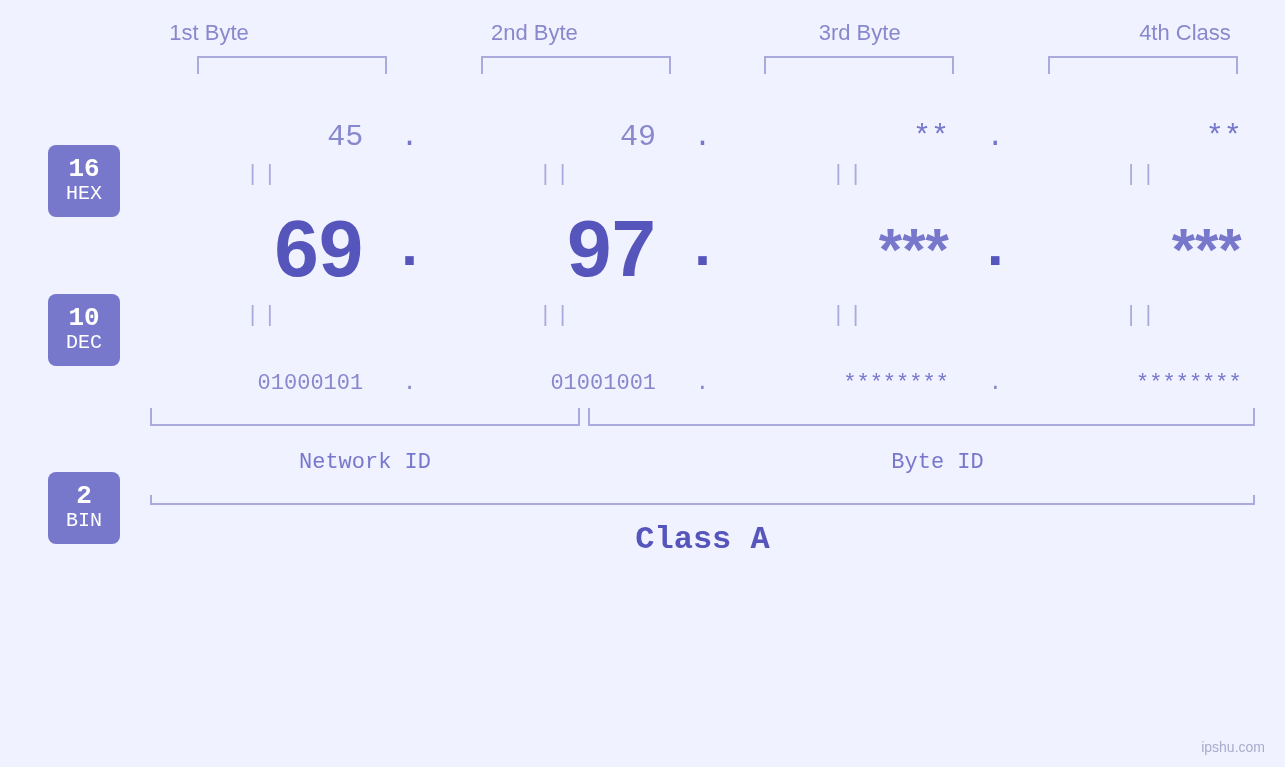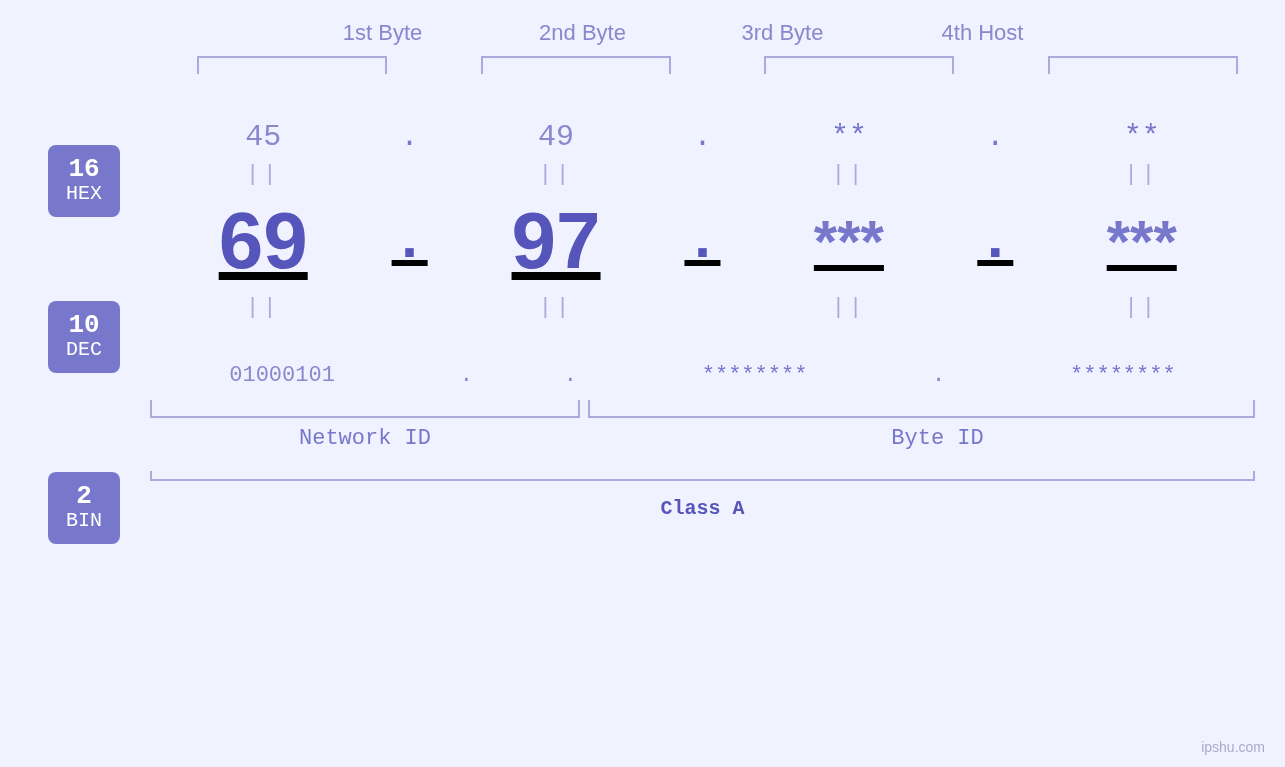--- a/index.html
+++ b/index.html
@@ -15,22 +15,22 @@
 
     .container {
       width: 1285px;
       height: 767px;
       position: relative;
     }
 
     
     .byte-labels {
       display: flex;
-      justify-content: center;
-      padding-left: 80px;
+      justify-content: space-between;
+      padding-left: 109px;
       padding-top: 20px;
       padding-bottom: 10px;
     }
 
     .byte-label {
       color: #8888cc;
       font-size: 22px;
       font-family: Arial, sans-serif;
       text-align: center;
       width: 200px;
@@ -72,21 +72,21 @@
       font-weight: bold;
       line-height: 1;
     }
 
     .badge-label {
       font-size: 20px;
       line-height: 1.2;
     }
 
     .badge-hex { top: 145px; }
-    .badge-dec { top: 301px; }
+    .badge-dec { top: 294px; }
     .badge-bin { top: 472px; }
 
     
     .rows-area {
       position: absolute;
       left: 150px;
       right: 30px;
       top: 100px;
     }
 
@@ -94,21 +94,21 @@
     .value-row {
       display: flex;
       align-items: center;
       justify-content: space-around;
       width: 100%;
       margin-top: 43px;
     }
 
     .value-cell {
       width: 200px;
-      text-align: center;
+      text-align: right;
     }
 
     .dot-cell {
       width: 40px;
       text-align: center;
       color: #7777cc;
     }
 
     
     .hex-row {
@@ -140,22 +140,21 @@
       font-size: 22px;
       letter-spacing: 4px;
     }
 
     .equals-dot-cell {
       width: 40px;
     }
 
     
     .dec-row {
-      margin-top: 8px;
-      text-decoration: underline;
+      margin-top: 16px;
     }
 
     .dec-val {
       font-size: 80px;
       font-weight: bold;
       color: #5555bb;
       font-family: Arial, sans-serif;
     }
 
     .dec-dot {
@@ -197,21 +196,21 @@
       flex: 1;
       height: 18px;
       border-bottom: 2px solid #aaaadd;
       border-left: 2px solid #aaaadd;
       border-right: 2px solid #aaaadd;
     }
 
     
     .id-labels-row {
       display: flex;
-      margin-top: 8px;
+      margin-top: 24px;
       gap: 32px;
     }
 
     .net-id-label {
       width: 430px;
       text-align: center;
       color: #7777cc;
       font-size: 22px;
       font-family: 'Courier New', Courier, monospace;
       margin-right: 8px;
@@ -234,21 +233,21 @@
       width: 100%;
       height: 10px;
       border-bottom: 2px solid #aaaadd;
       border-left: 2px solid #aaaadd;
       border-right: 2px solid #aaaadd;
     }
 
     .class-label {
       text-align: center;
       color: #5555bb;
-      font-size: 20px;
+      font-size: 32px;
       font-family: 'Courier New', Courier, monospace;
       font-weight: bold;
       margin-top: 16px;
     }
 
     
     .watermark {
       position: absolute;
       bottom: 12px;
       right: 20px;
@@ -264,21 +263,21 @@
   </style>
 </head>
 <body>
 
 <div class="container">
 
   <div class="byte-labels">
     <div class="byte-label">1st Byte</div>
     <div class="byte-label">2nd Byte</div>
     <div class="byte-label">3rd Byte</div>
-    <div class="byte-label">4th Host</div>
+    <div class="byte-label">4th Class</div>
   </div>
 
   <div class="bracket-row">
     <div class="bracket-top"></div>
     <div class="bracket-top"></div>
     <div class="bracket-top"></div>
     <div class="bracket-top"></div>
   </div>
 
   <div class="badge badge-hex">
@@ -332,20 +331,21 @@
       <div class="equals-cell">||</div>
       <div class="equals-dot-cell"></div>
       <div class="equals-cell">||</div>
       <div class="equals-dot-cell"></div>
       <div class="equals-cell">||</div>
     </div>
 
     <div class="value-row">
       <div class="value-cell bin-val">01000101</div>
       <div class="dot-cell bin-dot">.</div>
+      <div class="value-cell bin-val">01001001</div>
       <div class="dot-cell bin-dot">.</div>
       <div class="value-cell bin-val ast">********</div>
       <div class="dot-cell bin-dot">.</div>
       <div class="value-cell bin-val ast">********</div>
     </div>
 
     <div class="bracket-bottom-row">
       <div class="bracket-bottom-net"></div>
       <div class="bracket-bottom-host"></div>
     </div>

